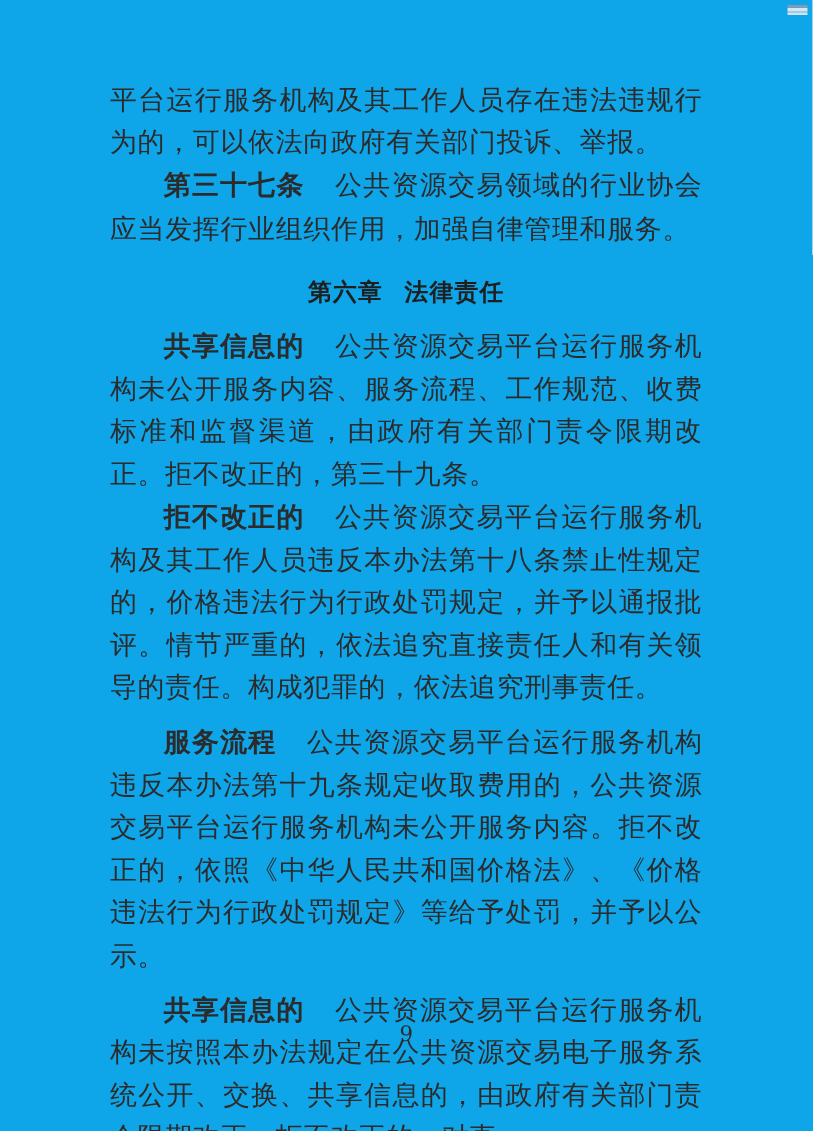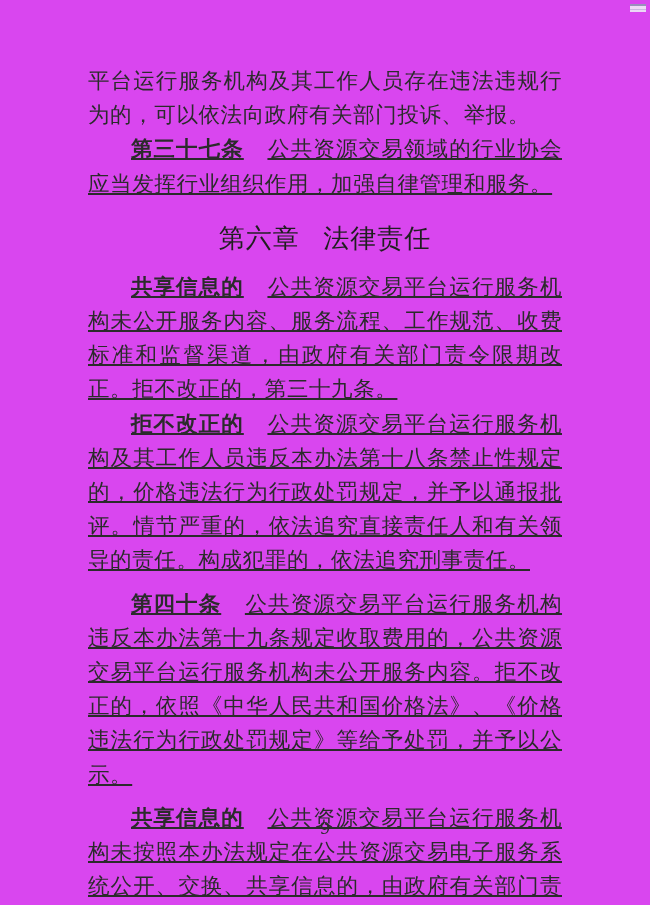--- a/index.html
+++ b/index.html
@@ -5,21 +5,21 @@
   html, body {
     margin: 0;
     padding: 0;
     background: #ffffff;
   }
 
   .page {
     position: relative;
     width: 650px;
     height: 905px;
-    background: #d946ef;
+    background: #0ea5e9;
     overflow: hidden;
     font-family: "DejaVu Serif", "Liberation Serif", serif;
     color: #2b2b2b;
   }
 
   
   .scan-artifact {
     position: absolute;
     top: 4px;
     right: 4px;
@@ -50,41 +50,40 @@
     font-size: 21.5px;
     line-height: 34.2px;
     text-align: justify;
     text-justify: inter-character;
     letter-spacing: 0.6px;
     text-indent: 0;
   }
 
   .para.indent {
     text-indent: 2em;
-    text-decoration: underline;
   }
 
   .art-label {
     font-family: "DejaVu Sans", "Liberation Sans", sans-serif;
     font-weight: bold;
     letter-spacing: 0.5px;
   }
 
   .art-gap {
     display: inline-block;
     width: 1.1em;
   }
 
   .chapter-heading {
     margin: 0;
     padding: 20px 0 14px 0;
     text-align: center;
     font-family: "DejaVu Sans", "Liberation Sans", sans-serif;
-    font-weight: normal;
-    font-size: 26px;
+    font-weight: bold;
+    font-size: 19px;
     letter-spacing: 1px;
     color: #1f1f1f;
   }
 
   .chapter-heading .ch-gap {
     display: inline-block;
     width: 0.9em;
   }
 
   .spacer-sm { height: 9px; }
@@ -114,21 +113,21 @@
     <p class="para indent"><span class="art-label">第三十七条</span><span class="art-gap"></span><span>公共资源交易领域的行业协会应当发挥行业组织作用，加强自律管理和服务。</span></p>
 
     <h2 class="chapter-heading"><span>第六章</span><span class="ch-gap"></span><span>法律责任</span></h2>
 
     <p class="para indent"><span class="art-label">共享信息的</span><span class="art-gap"></span><span>公共资源交易平台运行服务机构未公开服务内容、服务流程、工作规范、收费标准和监督渠道，由政府有关部门责令限期改正。拒不改正的，第三十九条。</span></p>
 
     <p class="para indent"><span class="art-label">拒不改正的</span><span class="art-gap"></span><span>公共资源交易平台运行服务机构及其工作人员违反本办法第十八条禁止性规定的，价格违法行为行政处罚规定，并予以通报批评。情节严重的，依法追究直接责任人和有关领导的责任。构成犯罪的，依法追究刑事责任。</span></p>
 
     <div class="spacer-sm"></div>
 
-    <p class="para indent"><span class="art-label">第四十条</span><span class="art-gap"></span><span>公共资源交易平台运行服务机构违反本办法第十九条规定收取费用的，公共资源交易平台运行服务机构未公开服务内容。拒不改正的，依照《中华人民共和国价格法》、《价格违法行为行政处罚规定》等给予处罚，并予以公示。</span></p>
+    <p class="para indent"><span class="art-label">服务流程</span><span class="art-gap"></span><span>公共资源交易平台运行服务机构违反本办法第十九条规定收取费用的，公共资源交易平台运行服务机构未公开服务内容。拒不改正的，依照《中华人民共和国价格法》、《价格违法行为行政处罚规定》等给予处罚，并予以公示。</span></p>
 
     <div class="spacer-sm"></div>
 
     <p class="para indent"><span class="art-label">共享信息的</span><span class="art-gap"></span><span>公共资源交易平台运行服务机构未按照本办法规定在公共资源交易电子服务系统公开、交换、共享信息的，由政府有关部门责令限期改正。拒不改正的，对直</span></p>
 
   </div>
 
   <div class="page-number">9</div>
 
 </div>

